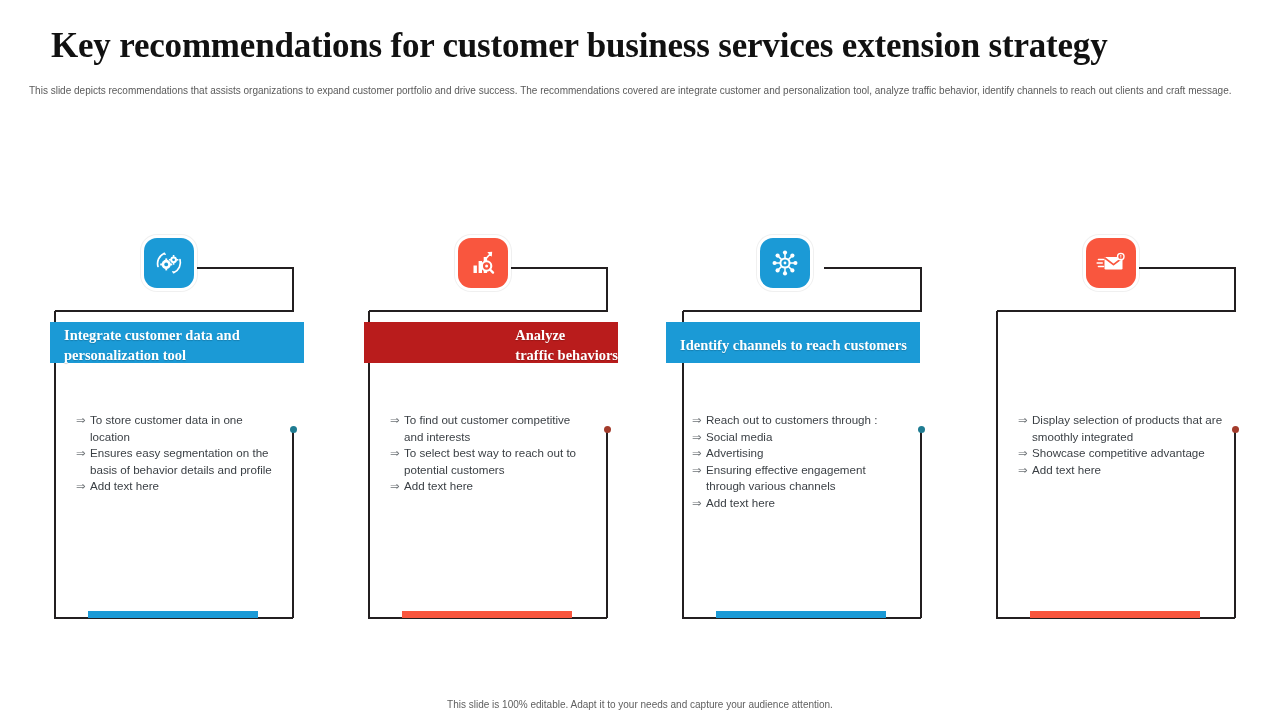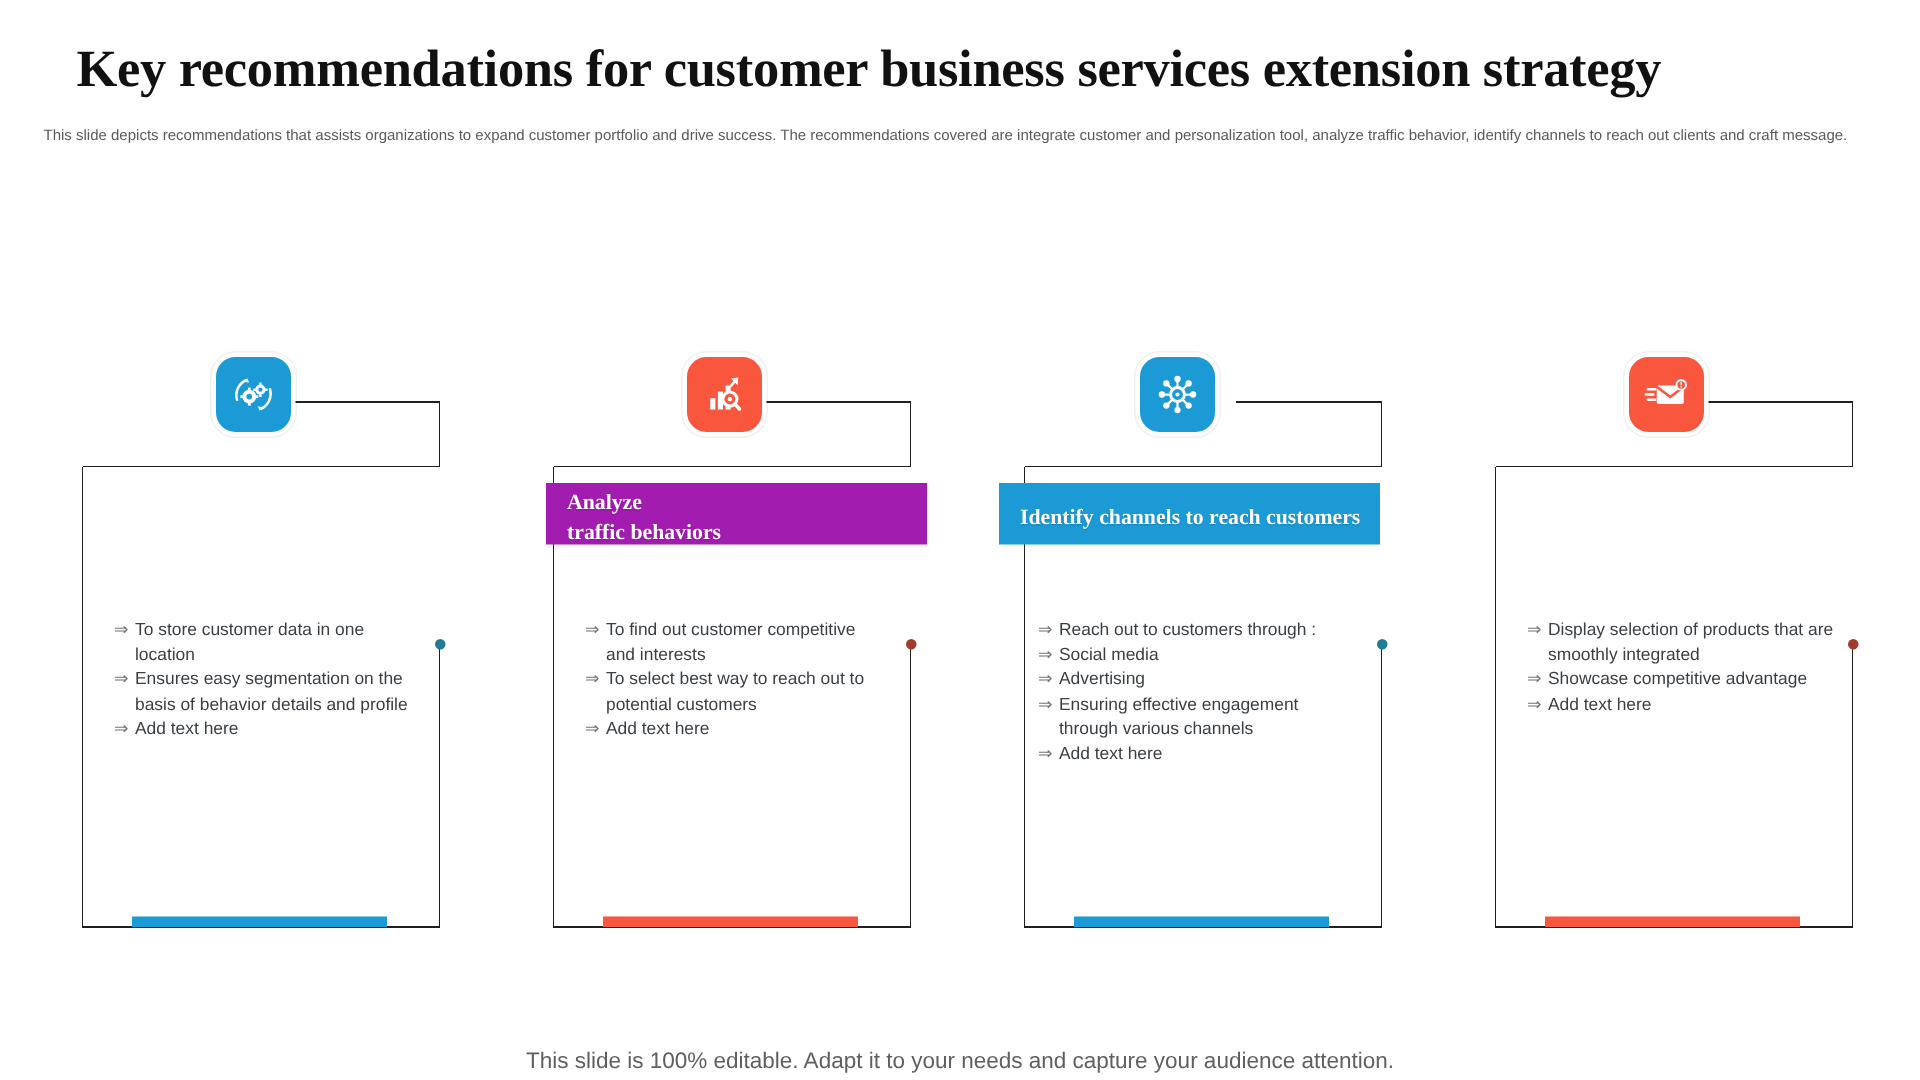--- a/index.html
+++ b/index.html
@@ -41,21 +41,21 @@
   .icon-tile.red{background:#f9563e;}
   .icon-tile svg{display:block;}
 
   
   .band{
     position:absolute;left:10px;top:92px;width:254px;height:41px;
     display:flex;align-items:center;
     padding-left:14px;box-sizing:border-box;
   }
   .band.blue{background:#1b9ad6;}
-  .band.red{background:#a21caf;}
+  .band.red{background:#b91c1c;justify-content:flex-end;}
   .band-text{
     font-family:"Liberation Serif", serif;
     font-weight:700;font-size:14.5px;line-height:19.5px;color:#ffffff;
     text-shadow:0 1px 1px rgba(0,0,0,0.18);
     position:relative;top:3px;
   }
 
   
   .bullets{
     position:absolute;left:36px;top:182px;width:200px;
@@ -80,21 +80,21 @@
   .frames{position:absolute;left:0;top:0;width:1280px;height:720px;pointer-events:none;}
 
   
   .dot{position:absolute;width:7px;height:7px;border-radius:50%;}
   .dot.blue{background:#1f7c92;}
   .dot.red{background:#a33b2b;}
 
   
   .footer{
     position:absolute;left:0;top:699px;width:1280px;text-align:center;
-    font-size:15px;color:#5f5f5f;
+    font-size:10px;color:#5f5f5f;
   }
 </style>
 </head>
 <body>
 
 <div class="slide">
 
   <div class="title">Key recommendations for customer business services extension strategy</div>
   <div class="subtitle">This slide depicts recommendations that assists organizations to expand customer portfolio and drive success. The recommendations covered are integrate customer and personalization tool,  analyze traffic behavior, identify channels to reach out clients and craft message.</div>
 
@@ -138,20 +138,23 @@
           <rect x="13.3" y="12.4" width="1.9" height="2.2"></rect>
           <rect x="13.3" y="22.2" width="1.9" height="2.2"></rect>
           <rect x="8.2" y="17.5" width="2.2" height="1.9"></rect>
           <rect x="18.0" y="17.5" width="2.2" height="1.9"></rect>
           <rect x="20.8" y="9.0" width="1.6" height="1.9"></rect>
           <rect x="20.8" y="16.8" width="1.6" height="1.9"></rect>
           <rect x="16.9" y="13.0" width="1.9" height="1.6"></rect>
           <rect x="24.5" y="13.0" width="1.9" height="1.6"></rect>
         </g>
       </svg>
+    </div>
+    <div class="band blue">
+      <span class="band-text">Integrate  customer data and personalization tool</span>
     </div>
     <div class="bullets">
       <div class="bullet">
         <span class="arrow">⇒</span>
         <span class="btxt">To store customer data in one location</span>
       </div>
       <div class="bullet">
         <span class="arrow">⇒</span>
         <span class="btxt">Ensures easy segmentation on the basis of behavior details and profile</span>
       </div>

